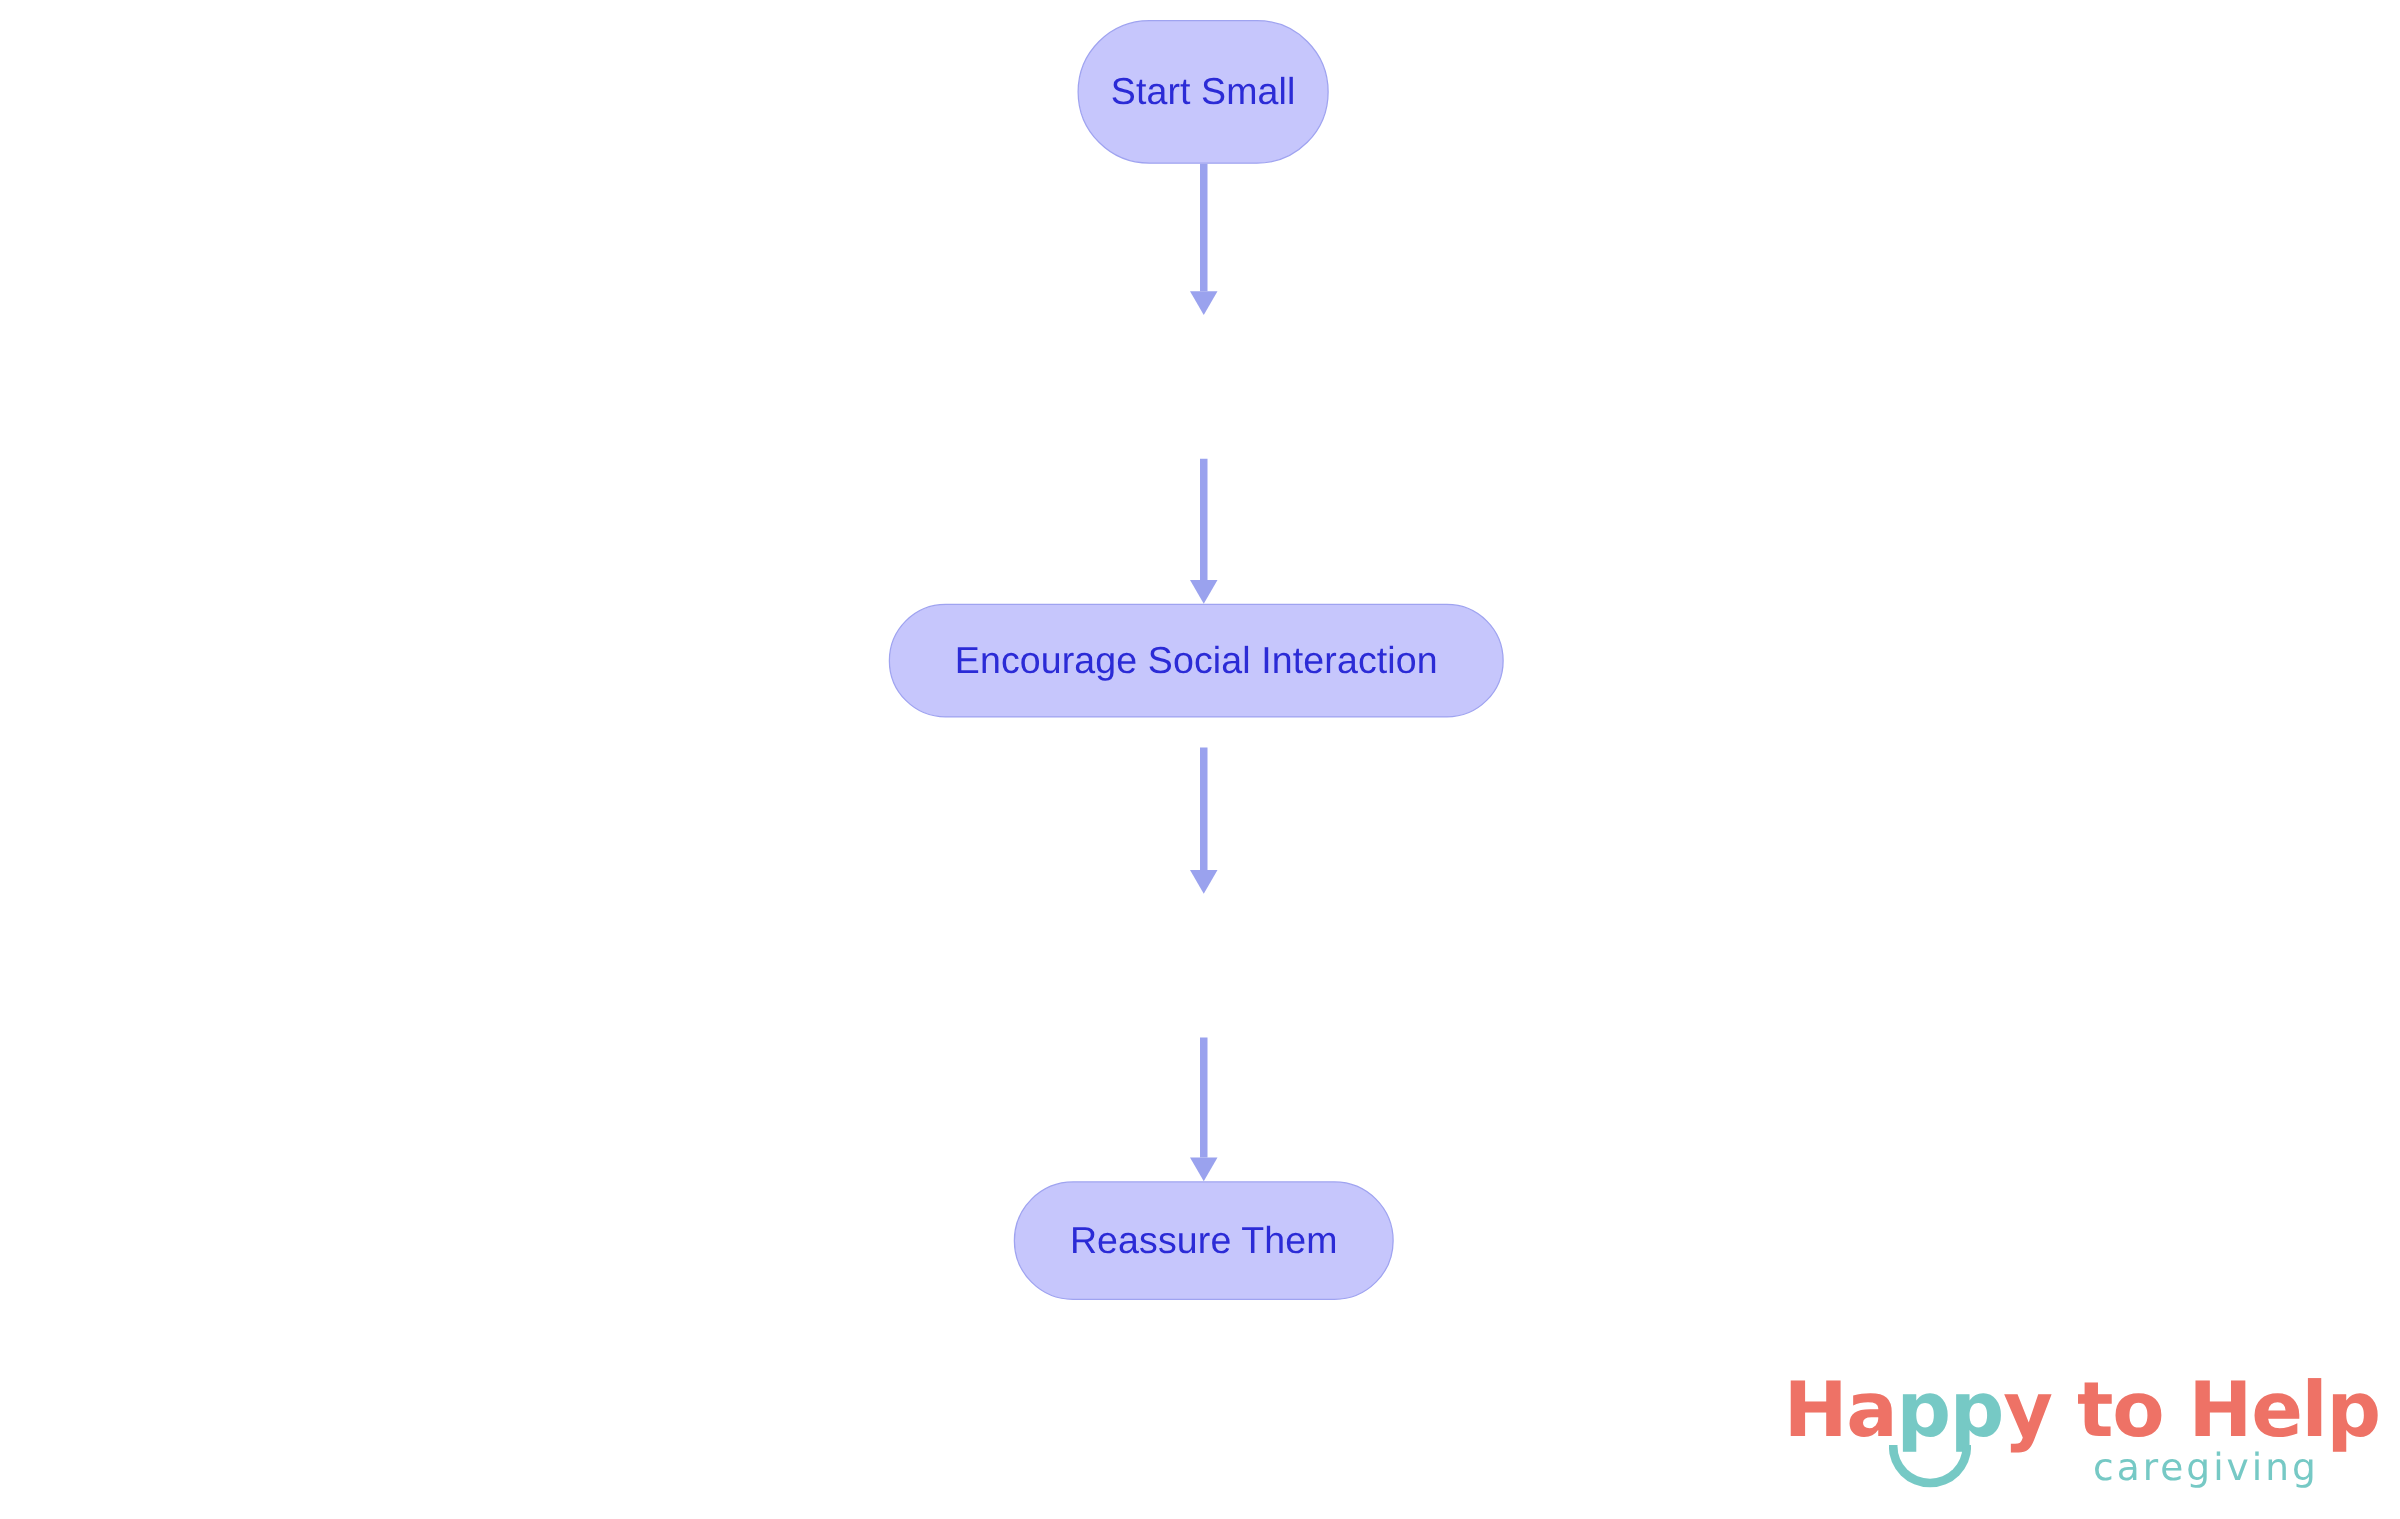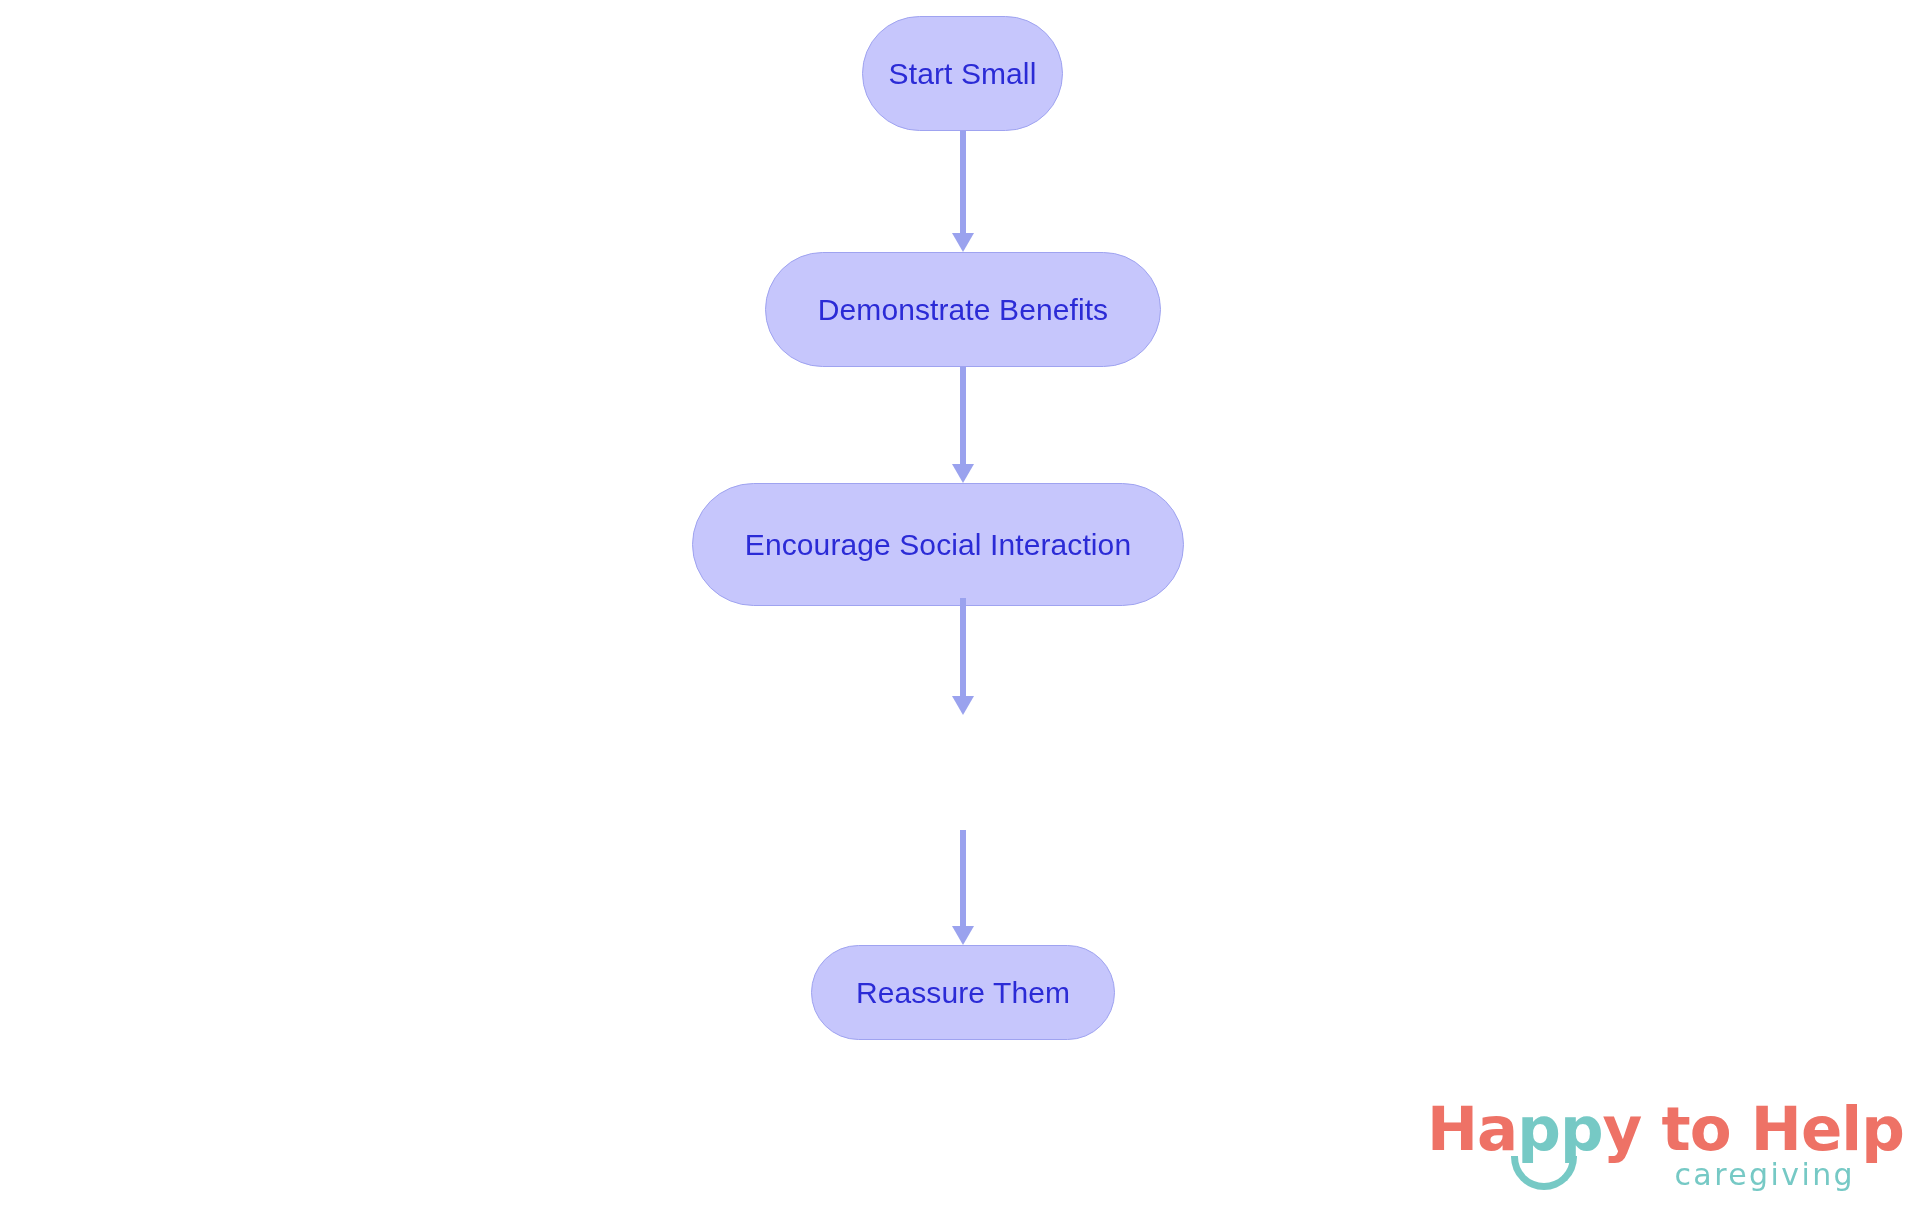--- a/index.html
+++ b/index.html
@@ -130,30 +130,27 @@
 
     <div class="node" style="left:862px; top:16px; width:201px; height:115px;">
       <span class="node-label">Start Small</span>
     </div>
 
     <div class="connector" style="left:963px; top:131px;">
       <div class="shaft" style="height:102px;"></div>
       <div class="head" style="top:102px;"></div>
     </div>
 
-    <div class="node" style="left:765px; top:252px; width:396px; height:115px;">
-      <span class="node-label">Demonstrate Benefits</span>
-    </div>
 
     <div class="connector" style="left:963px; top:367px;">
       <div class="shaft" style="height:97px;"></div>
       <div class="head" style="top:97px;"></div>
     </div>
 
-    <div class="node" style="left:692px; top:483px; width:492px; height:123px;">
+    <div class="node" style="left:711px; top:483px; width:492px; height:91px;">
       <span class="node-label">Encourage Social Interaction</span>
     </div>
 
     <div class="connector" style="left:963px; top:598px;">
       <div class="shaft" style="height:98px;"></div>
       <div class="head" style="top:98px;"></div>
     </div>
 
 
     <div class="connector" style="left:963px; top:830px;">

